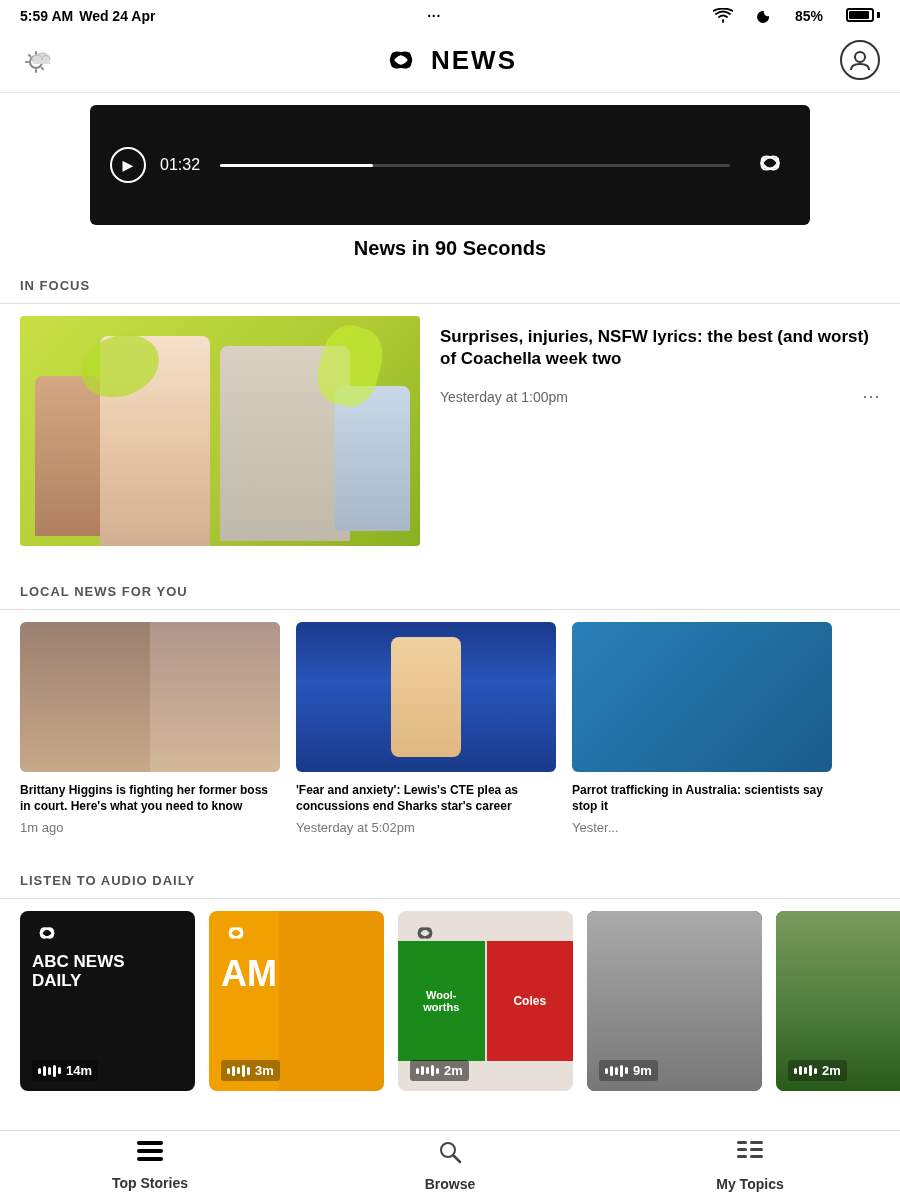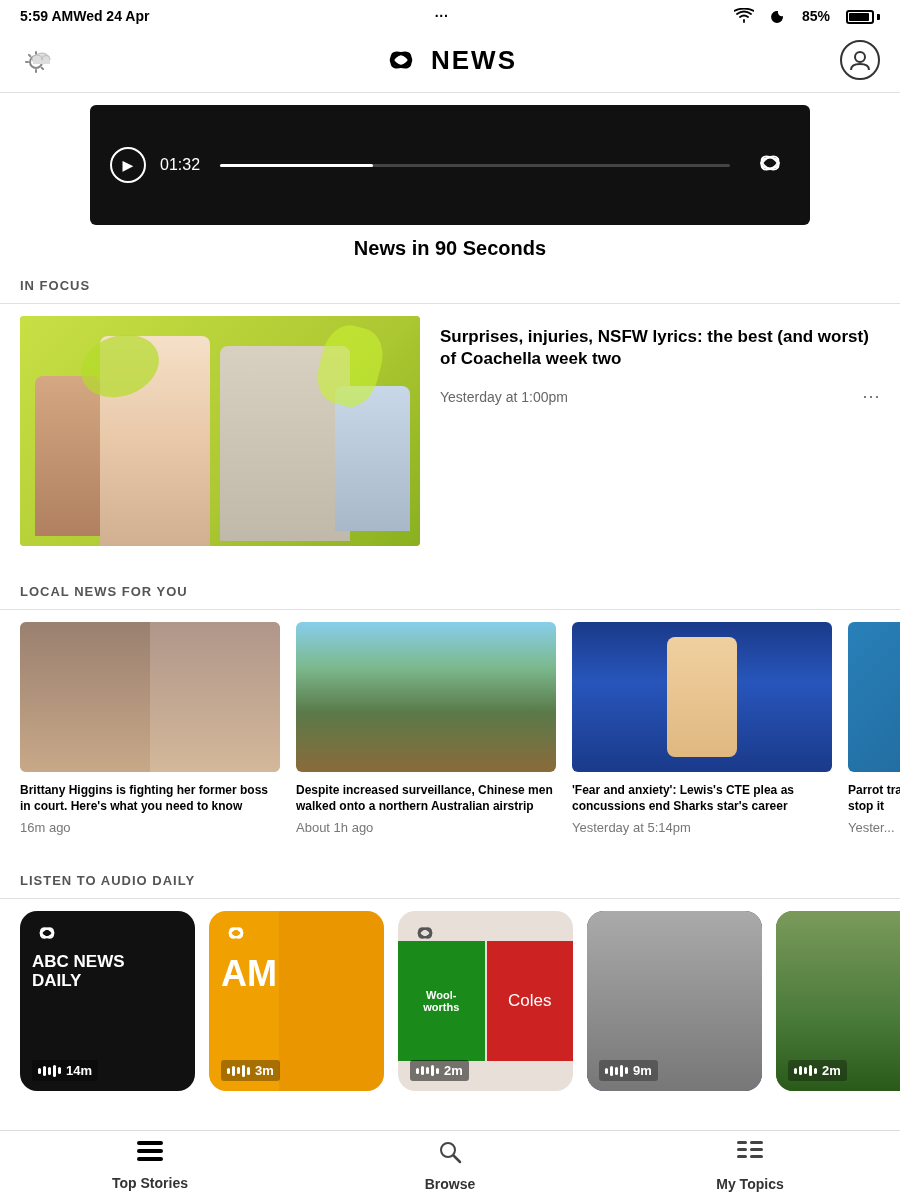--- a/index.html
+++ b/index.html
@@ -16,22 +16,22 @@
     
     .status-bar {
       display: flex;
       justify-content: space-between;
       align-items: center;
       padding: 8px 20px;
       font-size: 14px;
       font-weight: 600;
       background: #fff;
     }
-    .status-left { display: flex; gap: 0; }
-    .status-right { display: flex; align-items: flex-end; gap: 16px; }
+    .status-left { display: flex; gap: 6px; }
+    .status-right { display: flex; align-items: flex-start; gap: 23px; }
     .battery-icon {
       display: inline-flex; align-items: center; gap: 2px;
     }
     .battery-body {
       width: 28px; height: 14px; border: 2px solid #000; border-radius: 3px;
       position: relative; display: inline-block;
     }
     .battery-fill {
       position: absolute; left: 1px; top: 1px; bottom: 1px;
       width: 82%; background: #000; border-radius: 1px;
@@ -141,21 +141,21 @@
     .news-card-title { font-size: 12px; font-weight: 700; line-height: 1.35; margin-bottom: 6px; }
     .news-card-time { font-size: 13px; color: #777; }
 
     
     .audio-scroll {
       display: flex; gap: 14px; overflow-x: auto; padding: 0 20px 24px;
       scrollbar-width: none;
     }
     .audio-scroll::-webkit-scrollbar { display: none; }
     .audio-card {
-      flex: 0 0 175px; height: 180px; border-radius: 17px;
+      flex: 0 0 175px; height: 180px; border-radius: 8px;
       overflow: hidden; position: relative; cursor: pointer;
     }
     .audio-abc-daily { background: #111; }
     .audio-am { background: #f0a000; }
 
     .audio-duration {
       display: flex; align-items: center; gap: 5px;
       color: #fff; font-size: 13px; font-weight: 600;
       background: rgba(0,0,0,0.3); padding: 3px 6px; border-radius: 3px;
       position: absolute; bottom: 10px; left: 12px;
@@ -309,39 +309,32 @@
 <div class="horizontal-scroll">
 
   <div class="news-card">
     <div class="news-card-image">
       <div style="width:100%;height:100%;display:flex;">
         <div style="width:50%;height:100%;background:linear-gradient(180deg,#9a8070 0%,#c8a888 100%);"></div>
         <div style="width:50%;height:100%;background:linear-gradient(180deg,#b0968a 0%,#d4b89a 100%);"></div>
       </div>
     </div>
     <div class="news-card-title">Brittany Higgins is fighting her former boss in court. Here's what you need to know</div>
-    <div class="news-card-time">16m ago</div>
-  </div>
-
-  <div class="news-card">
-    <div class="news-card-image">
-      <div style="width:100%;height:100%;background:linear-gradient(180deg,#87ceeb 0%,#7cb98e 30%,#5a7a4a 60%,#8b6a3a 100%);"></div>
-    </div>
-    <div class="news-card-title">Despite increased surveillance, Chinese men walked onto a northern Australian airstrip</div>
-    <div class="news-card-time">About 1h ago</div>
-  </div>
+    <div class="news-card-time">1m ago</div>
+  </div>
+
 
   <div class="news-card">
     <div class="news-card-image">
       <div style="width:100%;height:100%;background:linear-gradient(180deg,#1a3a8a 0%,#2855bb 40%,#1a3a8a 100%);display:flex;align-items:center;justify-content:center;">
         <div style="width:70px;height:120px;background:linear-gradient(180deg,#f0d0a0 0%,#e0b880 100%);border-radius:8px;"></div>
       </div>
     </div>
     <div class="news-card-title">'Fear and anxiety': Lewis's CTE plea as concussions end Sharks star's career</div>
-    <div class="news-card-time">Yesterday at 5:14pm</div>
+    <div class="news-card-time">Yesterday at 5:02pm</div>
   </div>
 
   <div class="news-card">
     <div class="news-card-image">
       <div style="width:100%;height:100%;background:linear-gradient(135deg,#2980b9 0%,#1a5c8a 100%);"></div>
     </div>
     <div class="news-card-title">Parrot trafficking in Australia: scientists say stop it</div>
     <div class="news-card-time">Yester...</div>
   </div>
 </div>
@@ -403,21 +396,21 @@
         <ellipse cx="22" cy="15" rx="10" ry="6" fill="none" stroke="#555" stroke-width="2.5" transform="rotate(30 22 15)"></ellipse>
         <ellipse cx="22" cy="15" rx="10" ry="6" fill="none" stroke="#555" stroke-width="2.5"></ellipse>
       </svg>
     </div>
 
     <div style="position:absolute;top:30px;left:0;right:0;bottom:30px;display:flex;gap:2px;overflow:hidden;">
       <div style="flex:1;background:#1a8a1a;display:flex;align-items:center;justify-content:center;">
         <span style="color:#fff;font-size:11px;font-weight:700;text-align:center;">Wool-<br>worths</span>
       </div>
       <div style="flex:1;background:#cc2222;display:flex;align-items:center;justify-content:center;">
-        <span style="color:#fff;font-size:17px;font-weight:400;">Coles</span>
+        <span style="color:#fff;font-size:12px;font-weight:700;">Coles</span>
       </div>
     </div>
     <div class="audio-duration" style="background:rgba(0,0,0,0.5);">
       <div class="waveform">
         <span style="height:6px;"></span>
           <span style="height:9px;"></span>
           <span style="height:7px;"></span>
           <span style="height:11px;"></span>
           <span style="height:6px;"></span>
       </div>

